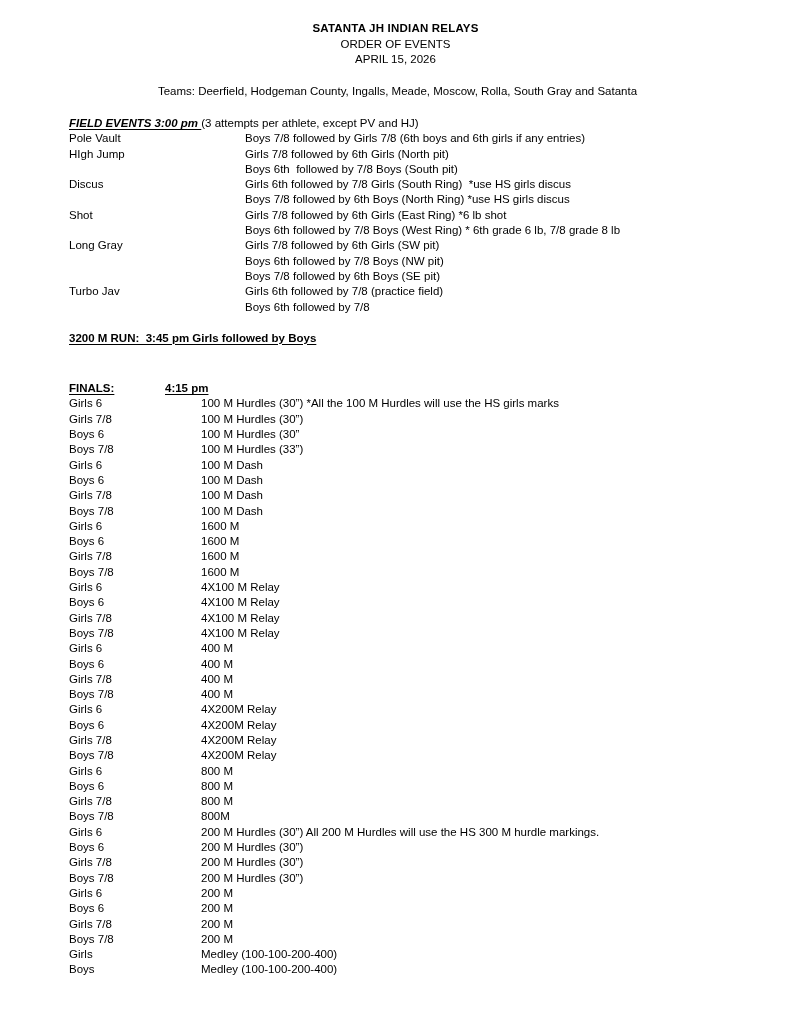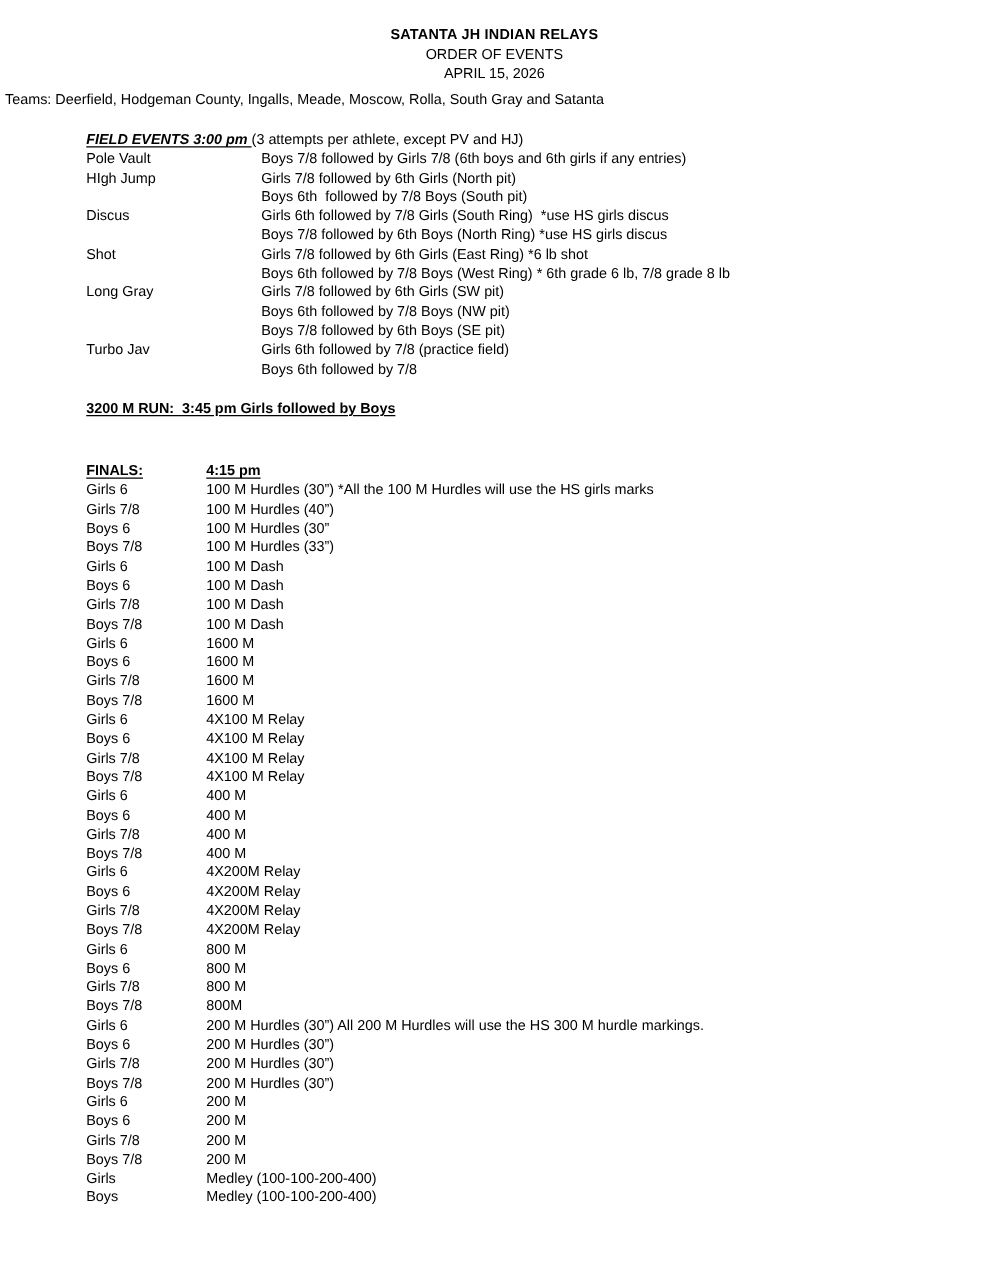--- a/index.html
+++ b/index.html
@@ -32,22 +32,22 @@
     line-height: 15.5px;
   }
   .doc-sub {
     font-size: 11.5px;
     font-weight: normal;
     line-height: 15.5px;
   }
   .teams-line {
     font-size: 11.5px;
     line-height: 15.5px;
-    text-align: left;
-    margin-top: 5px;
+    text-align: center;
+    margin-top: 16px;
     padding-left: 4px;
   }
   .section {
     margin-left: 69px;
     font-size: 11.5px;
   }
   .section-head {
     line-height: 15.3px;
     white-space: pre;
   }
@@ -68,20 +68,21 @@
     line-height: 15.3px;
     font-size: 11.5px;
     white-space: pre;
   }
   .row .c1 {
     width: 96px;
     flex: 0 0 96px;
   }
   .row .c2 {
     flex: 1 1 auto;
+    margin-left: 36px;
   }
   .field-row .c1 {
     width: 140px;
     flex: 0 0 140px;
   }
   .run-head {
     line-height: 15.3px;
     font-size: 11.5px;
     font-weight: bold;
     text-decoration: underline;
@@ -144,21 +145,21 @@
     <div><span class="run-head">3200 M RUN:  3:45 pm Girls followed by Boys</span></div>
   </div>
 
   <div class="gap-3"></div>
 
   <div class="section">
     <div><span class="finals-head"><span class="c1">FINALS:</span><span>4:15 pm</span></span></div>
 
     <div>
       <div class="row"><span class="c1">Girls 6</span><span class="c2">100 M Hurdles (30”) *All the 100 M Hurdles will use the HS girls marks</span></div>
-      <div class="row"><span class="c1">Girls 7/8</span><span class="c2">100 M Hurdles (40”)</span></div>
+      <div class="row"><span class="c1">Girls 7/8</span><span class="c2">100 M Hurdles (30”)</span></div>
       <div class="row"><span class="c1">Boys 6</span><span class="c2">100 M Hurdles (30”</span></div>
       <div class="row"><span class="c1">Boys 7/8</span><span class="c2">100 M Hurdles (33”)</span></div>
       <div class="row"><span class="c1">Girls 6</span><span class="c2">100 M Dash</span></div>
       <div class="row"><span class="c1">Boys 6</span><span class="c2">100 M Dash</span></div>
       <div class="row"><span class="c1">Girls 7/8</span><span class="c2">100 M Dash</span></div>
       <div class="row"><span class="c1">Boys 7/8</span><span class="c2">100 M Dash</span></div>
       <div class="row"><span class="c1">Girls 6</span><span class="c2">1600 M</span></div>
       <div class="row"><span class="c1">Boys 6</span><span class="c2">1600 M</span></div>
       <div class="row"><span class="c1">Girls 7/8</span><span class="c2">1600 M</span></div>
       <div class="row"><span class="c1">Boys 7/8</span><span class="c2">1600 M</span></div>

